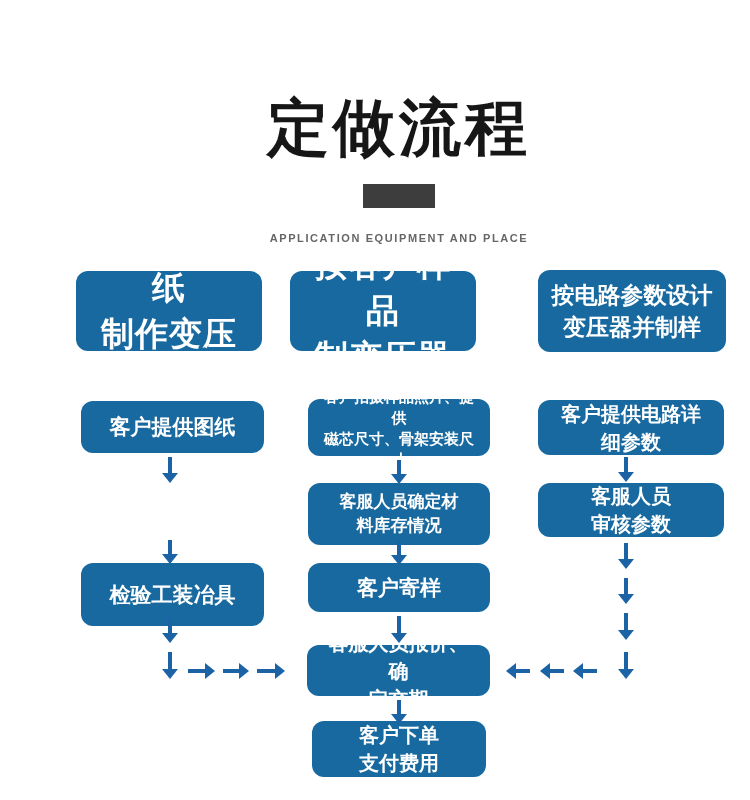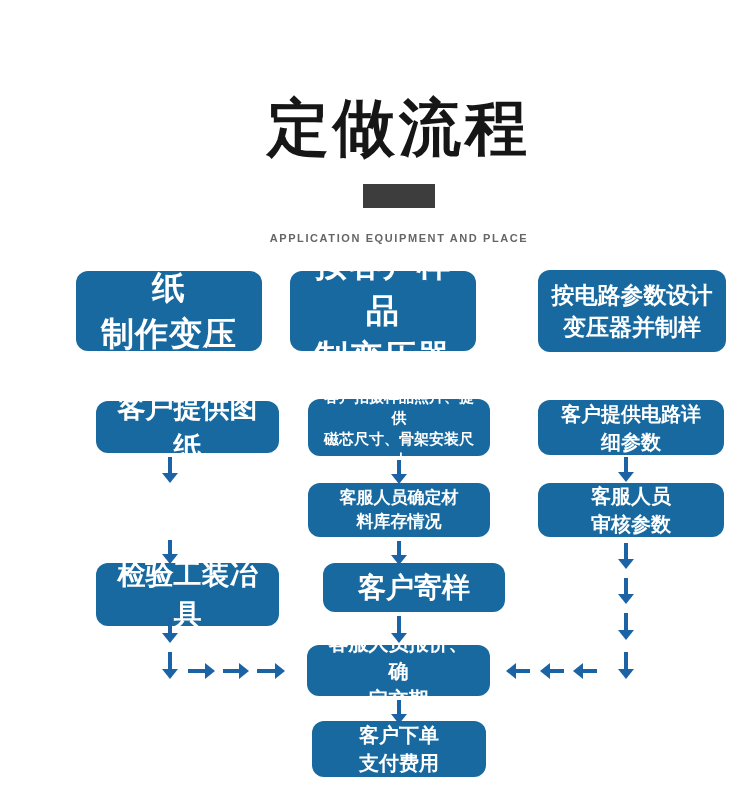--- a/index.html
+++ b/index.html
@@ -57,21 +57,21 @@
     display: flex;
     align-items: center;
     justify-content: center;
     text-align: center;
     font-weight: bold;
     white-space: pre-line;
     line-height: 1.4;
   }
   .f28 { font-size: 33px; letter-spacing: 1px; }
   .f24 { font-size: 23px; text-align: center; }
-  .f21 { font-size: 28px; margin-left: 15px; }
+  .f21 { font-size: 21px; }
   .f20 { font-size: 20px; }
   .f17 { font-size: 17px; }
   .f15 { font-size: 15px; }
   
   .ad { position: absolute; width: 16px; }
   .ad::before {
     content: ""; position: absolute; left: 6px; top: 0;
     width: 4px; height: calc(100% - 9px); background: var(--arrow);
   }
   .ad::after {
@@ -117,21 +117,21 @@
 制变压器</div>
   <div class="box f24" style="left:514px; top:246px; width:188px; height:82px;">按电路参数设计
 变压器并制样</div>
 
   <div class="box f21" style="left:57px;  top:377px; width:183px; height:52px;">客户提供图纸</div>
   <div class="box f15" style="left:284px; top:375px; width:182px; height:57px;">客户拍摄样品照片、提供
 磁芯尺寸、骨架安装尺寸</div>
   <div class="box f20" style="left:514px; top:376px; width:186px; height:55px;">客户提供电路详
 细参数</div>
 
-  <div class="box f17" style="left:284px; top:459px; width:182px; height:54px;text-align:center;">客服人员确定材
+  <div class="box f17" style="left:284px; top:459px; width:182px; height:62px;text-align:center;">客服人员确定材
 料库存情况</div>
   <div class="box f20" style="left:514px; top:459px; width:186px; height:54px;">客服人员
 审核参数</div>
 
   <div class="box f21" style="left:57px;  top:539px; width:183px; height:63px;">检验工装冶具</div>
   <div class="box f21" style="left:284px; top:539px; width:182px; height:49px;">客户寄样</div>
 
   <div class="box f20" style="left:283px; top:621px; width:183px; height:51px;">客服人员报价、确
 定交期</div>
   <div class="box f20" style="left:288px; top:697px; width:174px; height:56px;">客户下单

